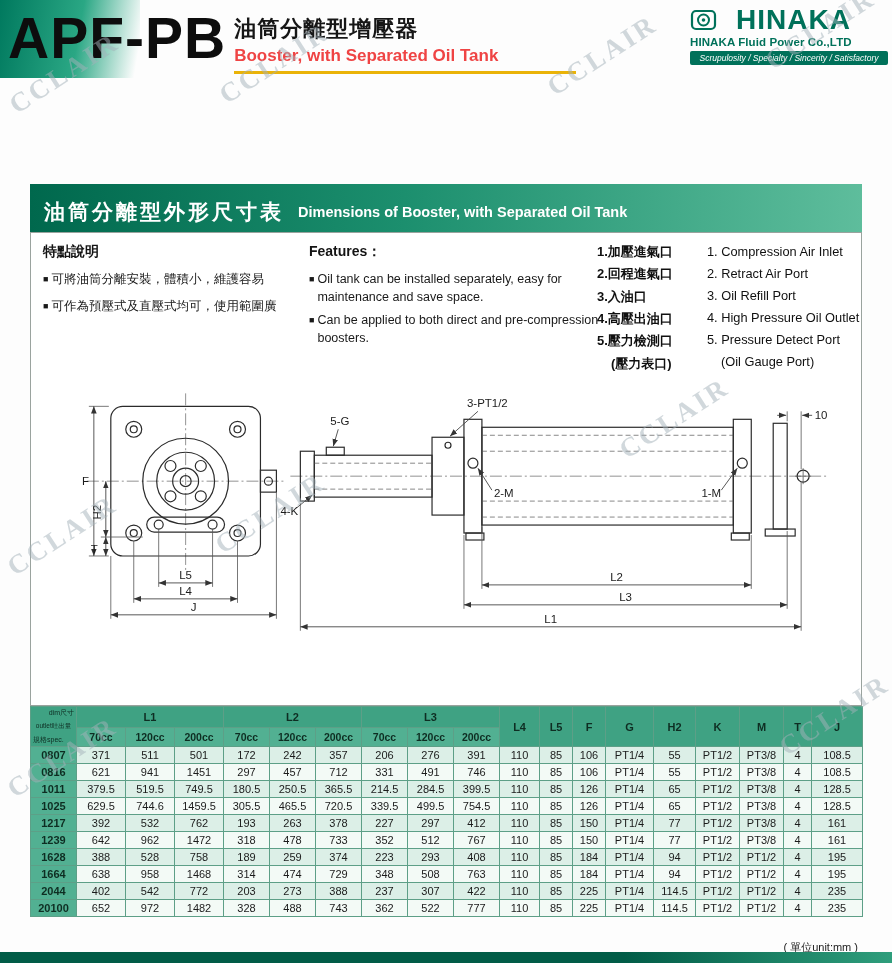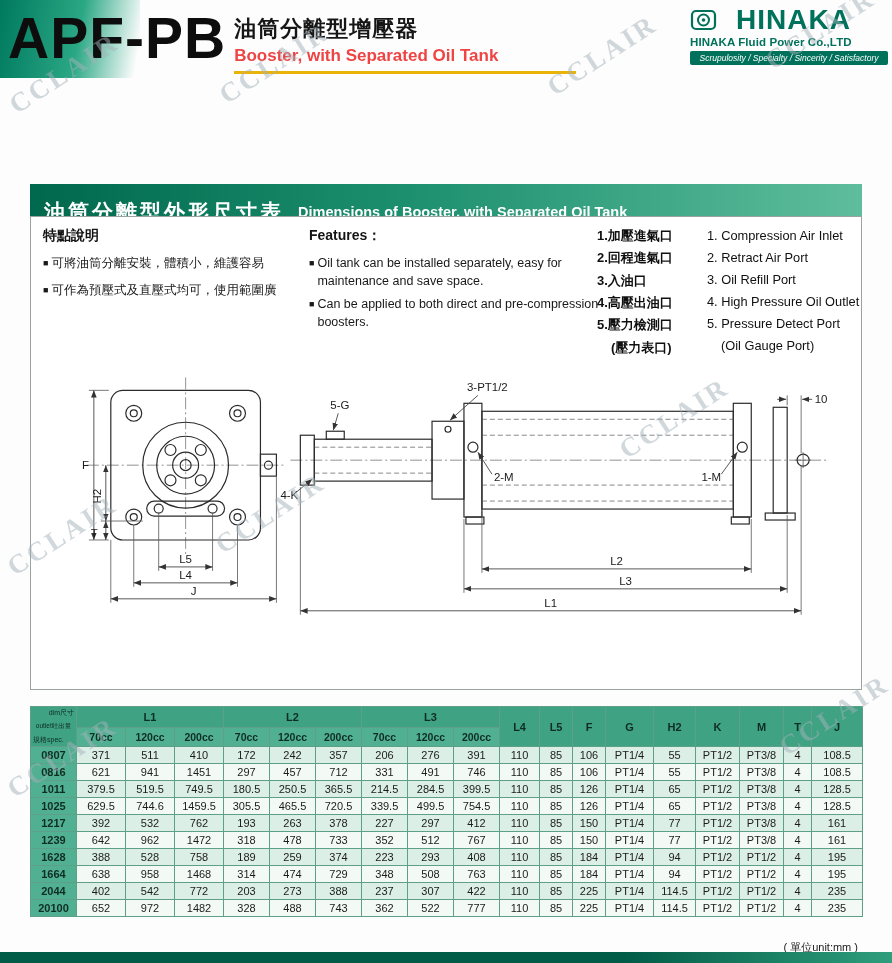--- a/index.html
+++ b/index.html
@@ -28,21 +28,21 @@
                    text-align:center; padding:2px 3px; border-radius:2px; }
 
   
   .section-bar { position:absolute; left:30px; top:184px; width:832px; height:56px;
                  background:linear-gradient(90deg,#00684d 0%, #1c8f6e 45%, #5ebd9c 100%);
                  display:flex; align-items:center; gap:14px; padding:0 14px; }
   .section-zh { color:#ffffff; font-size:21px; font-weight:800; letter-spacing:3px; }
   .section-en { color:#ffffff; font-size:14.5px; font-weight:700;text-align:center; }
 
   
-  .content-box { position:absolute; left:30px; top:216px; width:832px; height:474px;
+  .content-box { position:absolute; left:30px; top:232px; width:832px; height:474px;
                  border:1px solid #9aa39e; background:#ffffff; }
   .feat-title { font-size:14px; font-weight:800; color:#141414; margin-bottom:10px; }
   ul { list-style:none; }
   .feat-zh { position:absolute; left:12px; top:10px; width:258px; }
   .feat-en { position:absolute; left:278px; top:10px; width:292px; }
   .feat-item { display:flex; font-size:12.5px; color:#191919; line-height:1.4; margin-bottom:9px; }
   .feat-en .feat-item { margin-bottom:6px; }
   .bullet { margin-right:3px; font-size:9px; line-height:1.9; }
   .ports-zh { position:absolute; left:566px; top:8px; width:106px; font-size:13px; font-weight:700;
               line-height:1.72; color:#101010; }
@@ -341,21 +341,21 @@
           <th class="sub">70cc</th>
           <th class="sub">120cc</th>
           <th class="sub">200cc</th>
         </tr>
       </thead>
       <tbody>
         <tr class="odd">
           <th class="spec">0807</th>
           <td>371</td>
           <td>511</td>
-          <td>410</td>
+          <td>501</td>
           <td>172</td>
           <td>242</td>
           <td>357</td>
           <td>206</td>
           <td>276</td>
           <td>391</td>
           <td>110</td>
           <td>85</td>
           <td>106</td>
           <td>PT1/4</td>

